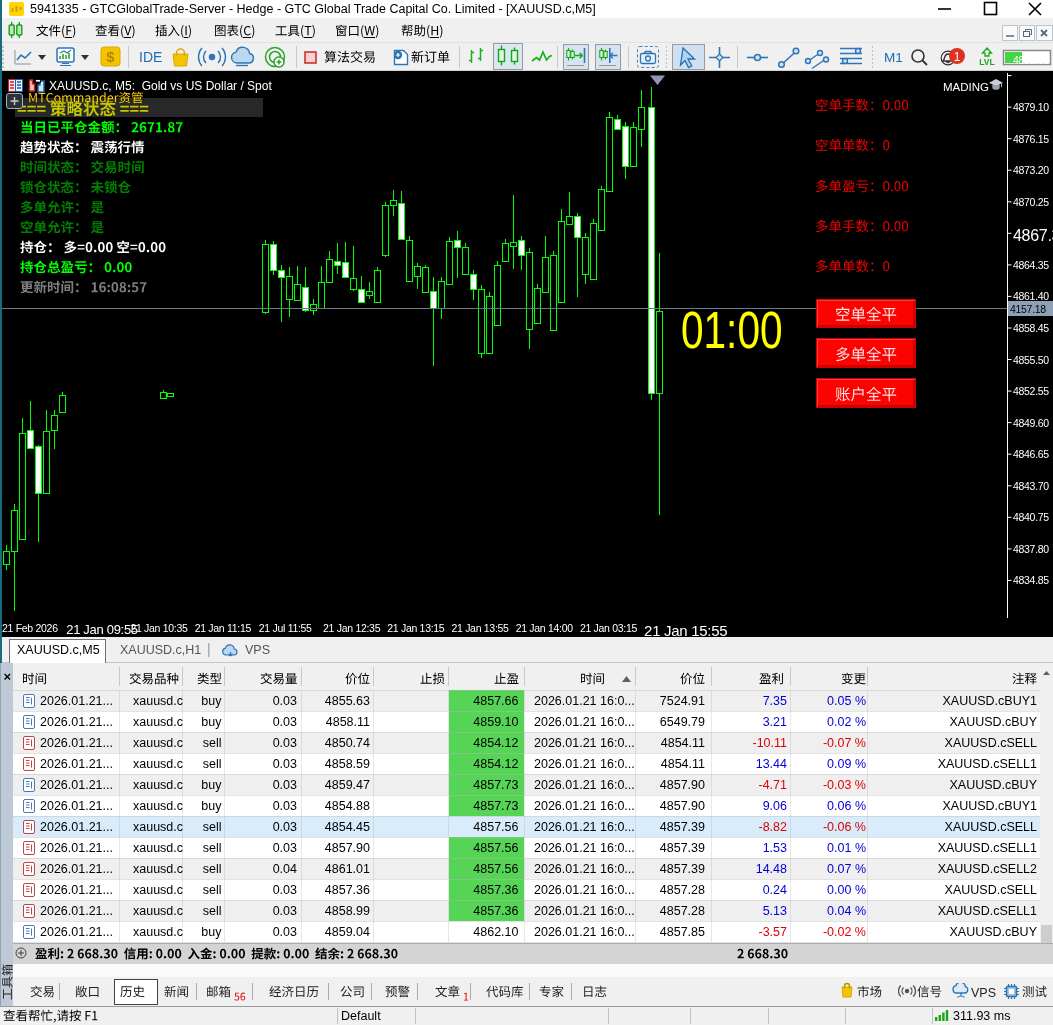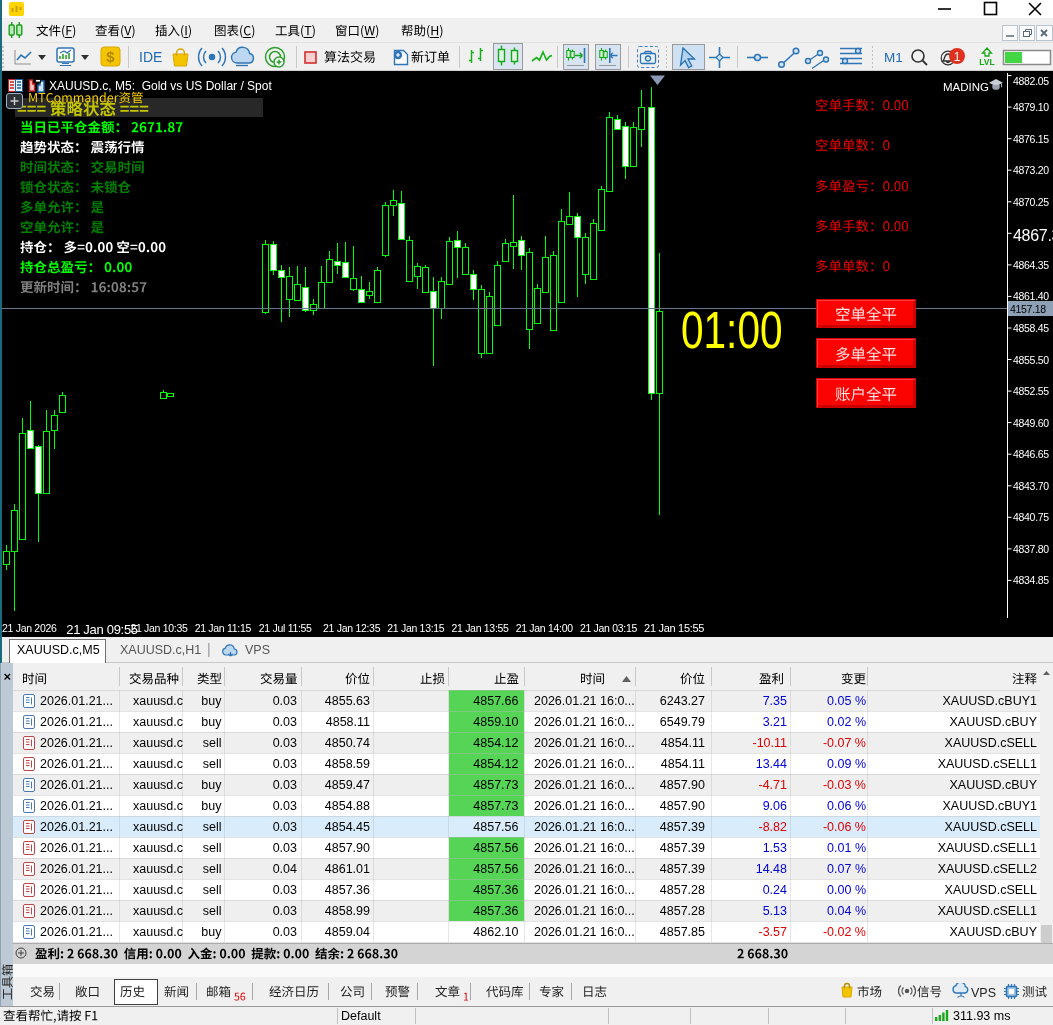--- a/index.html
+++ b/index.html
@@ -169,20 +169,21 @@
         <path id="rff1a" d="M250 -486C290 -486 326 -515 326 -560C326 -606 290 -636 250 -636C210 -636 174 -606 174 -560C174 -515 210 -486 250 -486ZM250 4C290 4 326 -26 326 -71C326 -117 290 -146 250 -146C210 -146 174 -117 174 -71C174 -26 210 4 250 4Z"></path>
       </defs>
     </svg>
 <div class="abs" style="left:0px;top:0px;width:1053px;height:18px;background:#fff"></div>
 <svg class="abs" style="left:9px;top:2px" width="15" height="14" viewBox="0 0 15 14">
 <rect x="0" y="0" width="15" height="14" rx="2" fill="#ffd400"></rect>
 <rect x="2.5" y="6" width="2" height="4" fill="#c8a000"></rect>
       <rect x="6.5" y="4" width="2" height="6" fill="#c8a000"></rect>
       <rect x="10.5" y="5" width="2" height="3" fill="#c8a000"></rect>
 </svg>
+<div class="t" style="left:30px;top:2px;font-size:12.5px;color:#000;">5941335 - GTCGlobalTrade-Server - Hedge - GTC Global Trade Capital Co. Limited - [XAUUSD.c,M5]</div>
 <svg class="abs" style="left:930px;top:0" width="120" height="18" viewBox="0 0 120 18">
       <path d="M8 9h13" stroke="#000" stroke-width="1.6"></path>
       <rect x="54.5" y="2.5" width="12" height="12" fill="none" stroke="#000" stroke-width="1.6"></rect>
       <path d="M99 3l12 12M111 3l-12 12" stroke="#000" stroke-width="1.6"></path>
     </svg>
 <div class="abs" style="left:0px;top:18px;width:1053px;height:25px;background:#f0f0f0;border-bottom:1px solid #e2e2e2"></div>
 <svg class="abs" style="left:8px;top:22px" width="15" height="16" viewBox="0 0 15 16">
 <g stroke="#1aa01a" fill="#b9eab9" stroke-width="1.4">
 <path d="M3.7 0v3M3.7 13v3M11.3 0v3M11.3 13v3" fill="none"></path>
 <rect x="1.2" y="3" width="5" height="10" rx="1"></rect>
@@ -397,50 +398,50 @@
 <div class="abs" style="left:0px;top:71px;width:1053px;height:566px;background:#000"></div>
 <svg class="abs" style="left:0;top:71px" width="1053" height="566" viewBox="0 0 1053 566">
       <path shape-rendering="crispEdges" d="M6.5 474V499M14.5 433V540M22.5 347V468M30.5 330V377M38.5 374V471M46.5 339V422M54.5 339V378M62.5 321V341M163.5 319V328M170.5 322V325M265.5 169V243M273.5 170V204M281.5 194V251M289.5 196V246M297.5 195V229M305.5 196V241M313.5 228V244M321.5 195V237M329.5 180V211M337.5 172V203M345.5 171V206M353.5 175V220M361.5 205V232M369.5 211V228M377.5 196V231M385.5 131V186M393.5 119V145M401.5 120V169M409.5 165V210M417.5 192V218M425.5 194V222M433.5 206V295M441.5 206V248M449.5 166V213M457.5 160V207M465.5 172V203M473.5 199V229M481.5 214V287M489.5 221V283M497.5 190V254M505.5 168V190M513.5 124V198M521.5 165V199M529.5 177V278M537.5 213V252M545.5 165V221M553.5 180V259M561.5 138V231M569.5 121V153M577.5 142V226M585.5 162V213M593.5 148V208M601.5 115V159M609.5 41V120M617.5 44V58M625.5 51V108M633.5 51V95M641.5 19V76M651.5 16V329M659.5 182V444" stroke="#00ff00" fill="none"></path>
       <path shape-rendering="crispEdges" d="M3.5 480.5h6v13h-6zM11.5 439.5h6v41h-6zM19.5 362.5h6v106h-6zM43.5 360.5h6v62h-6zM51.5 344.5h6v15h-6zM59.5 324.5h6v17h-6zM160.5 321.5h6v6h-6zM167.5 322.5h6v3h-6zM262.5 173.5h6v68h-6zM286.5 205.5h6v23h-6zM294.5 213.5h6v16h-6zM310.5 233.5h6v6h-6zM318.5 211.5h6v26h-6zM326.5 188.5h6v23h-6zM350.5 207.5h6v11h-6zM366.5 220.5h6v4h-6zM374.5 199.5h6v32h-6zM382.5 134.5h6v50h-6zM390.5 129.5h6v5h-6zM406.5 169.5h6v41h-6zM414.5 195.5h6v10h-6zM422.5 196.5h6v25h-6zM438.5 210.5h6v27h-6zM446.5 170.5h6v43h-6zM462.5 176.5h6v27h-6zM478.5 218.5h6v64h-6zM486.5 225.5h6v57h-6zM494.5 194.5h6v60h-6zM502.5 172.5h6v18h-6zM510.5 171.5h6v4h-6zM526.5 181.5h6v77h-6zM534.5 217.5h6v35h-6zM542.5 186.5h6v35h-6zM550.5 184.5h6v75h-6zM558.5 150.5h6v81h-6zM566.5 145.5h6v8h-6zM582.5 166.5h6v37h-6zM590.5 152.5h6v56h-6zM598.5 118.5h6v41h-6zM606.5 46.5h6v74h-6zM630.5 56.5h6v39h-6zM638.5 36.5h6v22h-6zM656.5 240.5h6v82h-6z" fill="#000" stroke="#00ff00"></path>
       <path shape-rendering="crispEdges" d="M27.5 359.5h6v18h-6zM35.5 375.5h6v47h-6zM270.5 173.5h6v26h-6zM278.5 199.5h6v7h-6zM302.5 216.5h6v23h-6zM334.5 190.5h6v4h-6zM342.5 191.5h6v15h-6zM358.5 218.5h6v13h-6zM398.5 132.5h6v36h-6zM430.5 220.5h6v17h-6zM454.5 169.5h6v7h-6zM470.5 203.5h6v15h-6zM518.5 169.5h6v15h-6zM574.5 145.5h6v21h-6zM614.5 48.5h6v10h-6zM622.5 55.5h6v40h-6zM648.5 36.5h6v286h-6z" fill="#fff" stroke="#00ff00"></path>
       <path d="M0 237.5H1007" stroke="#68788a"></path>
       <path d="M1007.5 2V547" stroke="#fff"></path>
       <path d="M1007.5 4.6h4M1007.5 36.1h4M1007.5 67.7h4M1007.5 99.2h4M1007.5 130.8h4M1007.5 162.3h4M1007.5 193.9h4M1007.5 225.4h4M1007.5 257.0h4M1007.5 288.5h4M1007.5 320.1h4M1007.5 351.6h4M1007.5 383.2h4M1007.5 414.8h4M1007.5 446.3h4M1007.5 477.9h4M1007.5 509.4h4" stroke="#fff"></path>
       <path d="M650 4.5l15 0l-7.5 9.5z" fill="#8b98b6"></path>
     </svg>
-<div class="t" style="left:1013px;top:75px;font-size:10.5px;color:#fff;letter-spacing:-0.3px">4882.05</div>
+<div class="t" style="left:1013px;top:54px;font-size:10.5px;color:#fff;letter-spacing:-0.3px">4882.05</div>
 <div class="t" style="left:1013px;top:101.15px;font-size:10.5px;color:#fff;letter-spacing:-0.3px">4879.10</div>
 <div class="t" style="left:1013px;top:132.7px;font-size:10.5px;color:#fff;letter-spacing:-0.3px">4876.15</div>
 <div class="t" style="left:1013px;top:164.25px;font-size:10.5px;color:#fff;letter-spacing:-0.3px">4873.20</div>
 <div class="t" style="left:1013px;top:195.8px;font-size:10.5px;color:#fff;letter-spacing:-0.3px">4870.25</div>
 <div class="t" style="left:1013px;top:227.35px;font-size:16px;color:#fff;letter-spacing:-0.3px">4867.30</div>
 <div class="t" style="left:1013px;top:258.9px;font-size:10.5px;color:#fff;letter-spacing:-0.3px">4864.35</div>
 <div class="t" style="left:1013px;top:290.45px;font-size:10.5px;color:#fff;letter-spacing:-0.3px">4861.40</div>
 <div class="t" style="left:1013px;top:322px;font-size:10.5px;color:#fff;letter-spacing:-0.3px">4858.45</div>
 <div class="t" style="left:1013px;top:353.55px;font-size:10.5px;color:#fff;letter-spacing:-0.3px">4855.50</div>
 <div class="t" style="left:1013px;top:385.1px;font-size:10.5px;color:#fff;letter-spacing:-0.3px">4852.55</div>
 <div class="t" style="left:1013px;top:416.65px;font-size:10.5px;color:#fff;letter-spacing:-0.3px">4849.60</div>
 <div class="t" style="left:1013px;top:448.2px;font-size:10.5px;color:#fff;letter-spacing:-0.3px">4846.65</div>
 <div class="t" style="left:1013px;top:479.75px;font-size:10.5px;color:#fff;letter-spacing:-0.3px">4843.70</div>
 <div class="t" style="left:1013px;top:511.3px;font-size:10.5px;color:#fff;letter-spacing:-0.3px">4840.75</div>
 <div class="t" style="left:1013px;top:542.85px;font-size:10.5px;color:#fff;letter-spacing:-0.3px">4837.80</div>
 <div class="t" style="left:1013px;top:574.4px;font-size:10.5px;color:#fff;letter-spacing:-0.3px">4834.85</div>
 <div class="abs" style="left:1008px;top:301px;width:45px;height:15px;background:#8da0b5;"></div>
 <div class="t" style="left:1010px;top:303px;font-size:10.5px;color:#000;letter-spacing:-0.3px">4157.18</div>
-<div class="t" style="left:2px;top:622px;font-size:10.5px;color:#fff;letter-spacing:-0.3px">21 Jan 2026</div>
+<div class="t" style="left:2px;top:622px;font-size:10.5px;color:#fff;letter-spacing:-0.3px">21 Feb 2026</div>
 <div class="t" style="left:66.21px;top:622px;font-size:13px;color:#fff;letter-spacing:-0.3px">21 Jan 09:55</div>
 <div class="t" style="left:130.42px;top:622px;font-size:10.5px;color:#fff;letter-spacing:-0.3px">21 Jan 10:35</div>
 <div class="t" style="left:194.63px;top:622px;font-size:10.5px;color:#fff;letter-spacing:-0.3px">21 Jan 11:15</div>
 <div class="t" style="left:258.84px;top:622px;font-size:10.5px;color:#fff;letter-spacing:-0.3px">21 Jul 11:55</div>
 <div class="t" style="left:323.05px;top:622px;font-size:10.5px;color:#fff;letter-spacing:-0.3px">21 Jan 12:35</div>
 <div class="t" style="left:387.26px;top:622px;font-size:10.5px;color:#fff;letter-spacing:-0.3px">21 Jan 13:15</div>
 <div class="t" style="left:451.47px;top:622px;font-size:10.5px;color:#fff;letter-spacing:-0.3px">21 Jan 13:55</div>
 <div class="t" style="left:515.68px;top:622px;font-size:10.5px;color:#fff;letter-spacing:-0.3px">21 Jan 14:00</div>
 <div class="t" style="left:579.89px;top:622px;font-size:10.5px;color:#fff;letter-spacing:-0.3px">21 Jan 03:15</div>
-<div class="t" style="left:644.1px;top:622px;font-size:11px;color:#fff;letter-spacing:-0.3px">21 Jan 15:55</div>
+<div class="t" style="left:644.1px;top:622px;font-size:15px;color:#fff;letter-spacing:-0.3px">21 Jan 15:55</div>
 <svg class="abs" style="left:8px;top:79px" width="37" height="14" viewBox="0 0 37 14">
 <rect x="0.5" y="0.5" width="7" height="12" fill="#fbe8e8" stroke="#cc2222"></rect>
 <rect x="7.5" y="0.5" width="7" height="12" fill="#e4f0fb" stroke="#1860a8"></rect>
 <path d="M2 3h4M2 6h4M2 9h4" stroke="#cc2222" stroke-width="1.5"></path>
 <path d="M9 3h4M9 6h4M9 9h4" stroke="#1860a8" stroke-width="1.5"></path>
 <path d="M21.5 1v11h5V5h-2V1z" fill="#f6c8c8" stroke="#cc2222" stroke-width="1.4"></path>
 <path d="M36 13V2h-4v4h-2v7z" fill="#cfe4f6" stroke="#1860a8" stroke-width="1.4"></path>
 <rect x="27" y="0" width="6" height="4" fill="#111"></rect>
       <rect x="28" y="1" width="4" height="1.6" fill="#fff"></rect>
 </svg>
@@ -824,21 +825,21 @@
 <path d="M3 3.5h3.5M3 6h3.5M3 8.5h3.5" stroke="#4a7ab5" stroke-width="1"></path>
       <path d="M8.5 3.5v7" stroke="#4a7ab5" stroke-width="1"></path>
     </svg>
 <div class="t" style="left:40px;top:693.5px;font-size:12.5px;color:#000;">2026.01.21...</div>
 <div class="t" style="left:0px;top:693.5px;font-size:12.5px;color:#000;left:133px">xauusd.c</div>
 <div class="t" style="right:831.5px;top:693.5px;font-size:12.5px;color:#000;">buy</div>
 <div class="t" style="right:756px;top:693.5px;font-size:12.5px;color:#000;">0.03</div>
 <div class="t" style="right:683px;top:693.5px;font-size:12.5px;color:#000;">4855.63</div>
 <div class="t" style="right:534.5px;top:693.5px;font-size:12.5px;color:#000;">4857.66</div>
 <div class="t" style="left:534px;top:693.5px;font-size:12.5px;color:#000;">2026.01.21 16:0...</div>
-<div class="t" style="right:348px;top:693.5px;font-size:12.5px;color:#000;">6243.27</div>
+<div class="t" style="right:348px;top:693.5px;font-size:12.5px;color:#000;">7524.91</div>
 <div class="t" style="right:266px;top:693.5px;font-size:12.5px;color:#0000d8;">7.35</div>
 <div class="t" style="right:187px;top:693.5px;font-size:12.5px;color:#0000d8;">0.05 %</div>
 <div class="t" style="right:16px;top:693.5px;font-size:12.5px;color:#000;">XAUUSD.cBUY1</div>
 <div class="abs" style="left:13px;top:711px;width:1027px;height:21px;background:#ffffff"></div>
 <div class="abs" style="left:449px;top:711px;width:74.5px;height:21px;background:#55d455"></div>
 <div class="abs" style="left:118.5px;top:711px;width:1px;height:21px;background:rgba(160,160,160,0.25)"></div>
     <div class="abs" style="left:181.5px;top:711px;width:1px;height:21px;background:rgba(160,160,160,0.25)"></div>
     <div class="abs" style="left:224px;top:711px;width:1px;height:21px;background:rgba(160,160,160,0.25)"></div>
     <div class="abs" style="left:300.5px;top:711px;width:1px;height:21px;background:rgba(160,160,160,0.25)"></div>
     <div class="abs" style="left:372.5px;top:711px;width:1px;height:21px;background:rgba(160,160,160,0.25)"></div>

